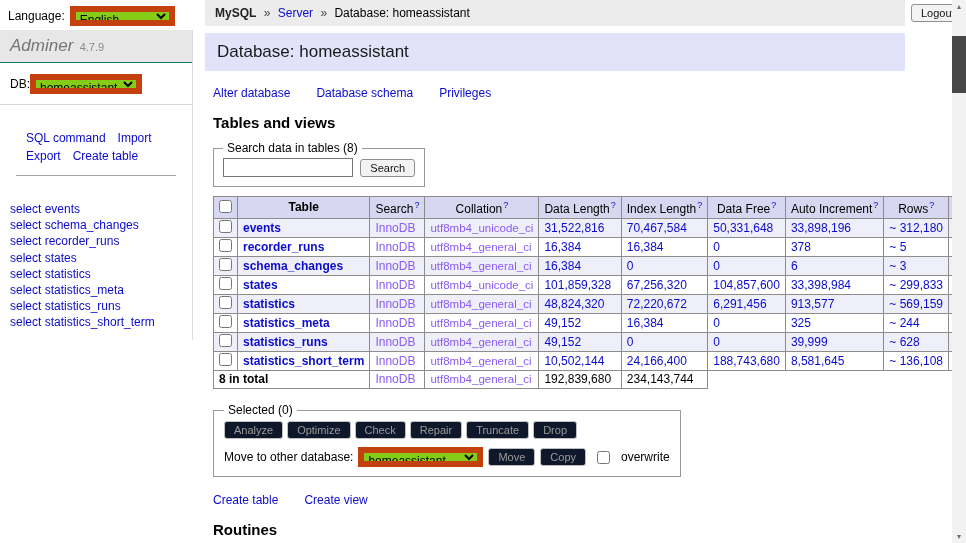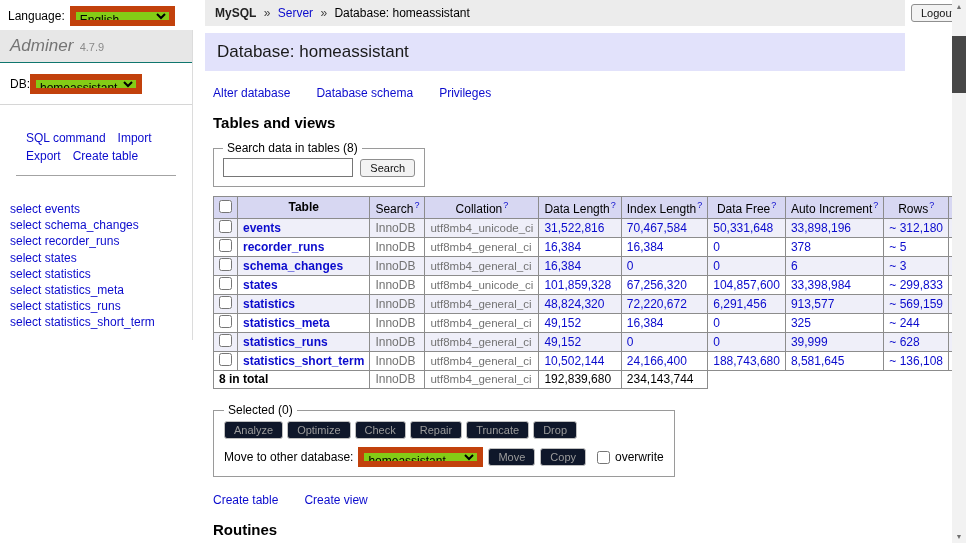--- a/index.html
+++ b/index.html
@@ -46,31 +46,31 @@
 
   table.tables{border-collapse:collapse;margin:9px 0 0 8px}
   .tables th,.tables td{border:1px solid #8c8c8c;padding:2px 5px;white-space:nowrap;height:18px;line-height:13px;font-size:12px}
   .tables thead th{background:#d7d7f2;font-weight:normal;text-align:center}
   .tables thead .th-table span{font-weight:bold}
   sup.help{font-size:9px;color:#0b0bcd;margin-left:1px;cursor:pointer}
   .tables tbody tr:nth-child(odd) td{background:#efeff9}
   td.check,th.check{text-align:center;padding:1px 3px;width:20px}
   a.tbl{font-weight:bold}
   td.num{}
-  td.collation,td.engine{color:#737373}
+  td.collation,td.engine{color:#8b5cf6}
   td.collation{font-size:11.5px}
   tfoot td{background:#fff}
   .total-label{font-weight:bold}
   tfoot td.num{color:#000}
 
   .selected-fs{margin:14px 16px 0 8px;display:inline-block;padding:4px 10px 9px}
   .btn-row{display:flex;gap:4px}
   .move-row{display:flex;align-items:center;gap:5px;margin-top:8px}
   .move-select{width:125px}
-  .overwrite-wrap{display:flex;align-items:center;gap:3px;margin-left:4px}
+  .overwrite-wrap{display:flex;align-items:center;gap:9px;margin-left:4px}
 
   .create-links{margin:16px 0 0 8px}
 
   .vscroll{position:absolute;top:0;right:0;width:14px;height:543px;background:#f2f2f2}
   .sb-up,.sb-down{position:absolute;left:0;width:14px;height:13px;color:#707070;font-size:7px;text-align:center;line-height:13px}
   .sb-up{top:0}.sb-down{bottom:0}
   .sb-thumb{position:absolute;top:36px;left:0;width:14px;height:57px;background:#474747}
 </style>
 </head>
 <body>

